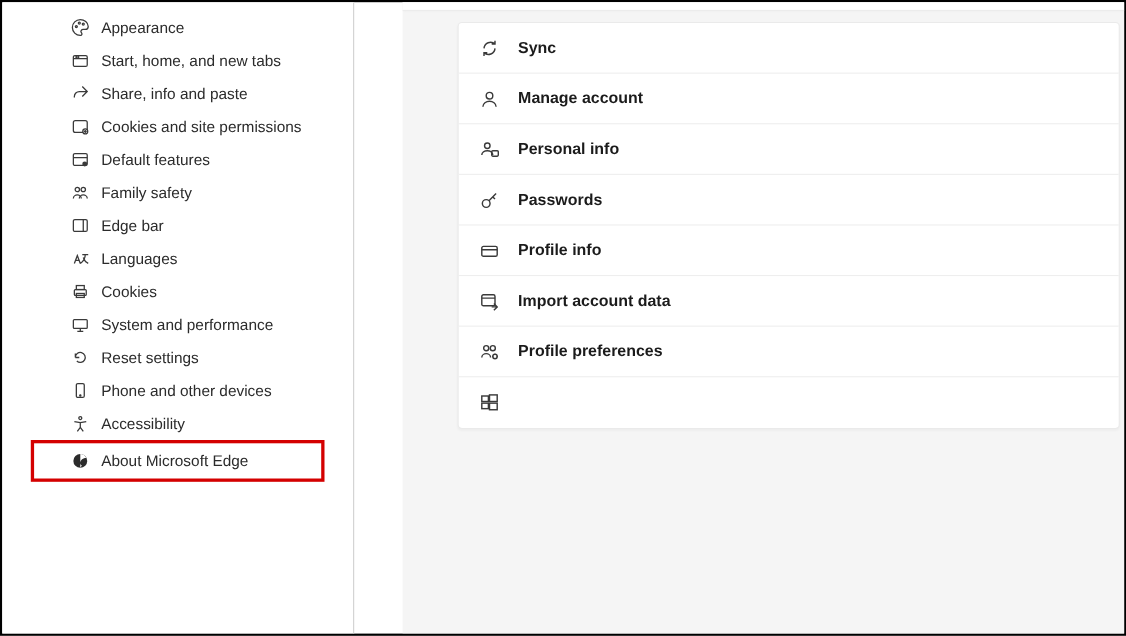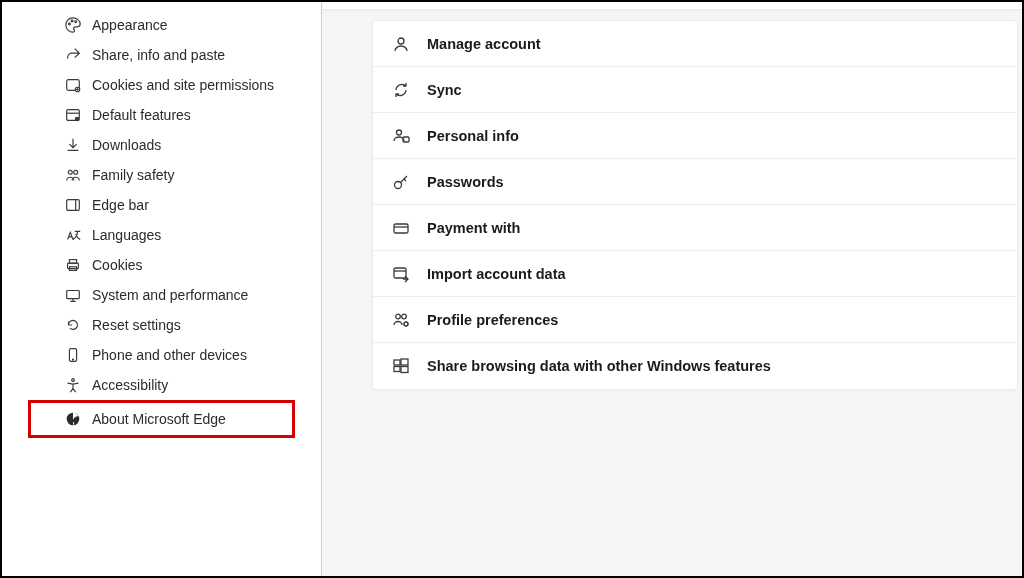--- a/index.html
+++ b/index.html
@@ -9,20 +9,21 @@
     color: #202020;
     background: #ffffff;
     width: 1024px;
     height: 578px;
     overflow: hidden;
     border: 2px solid #000;
   }
   .layout {
     display: flex;
     height: 100%;
+    gap: 44px;
   }
   .sidebar {
     width: 320px;
     border-right: 1px solid #d0d0d0;
     padding: 8px 0 0 0;
     background: #fff;
   }
   .sidebar-item {
     display: flex;
     align-items: center;
@@ -105,20 +106,31 @@
         <svg viewBox="0 0 20 20">
             <path d="M10 2a8 8 0 1 0 0 16c2 0 2-2 1-3s0-3 2-3h2a3 3 0 0 0 3-3c0-4-4-7-8-7z"></path>
             <circle cx="6" cy="9" r="1"></circle>
             <circle cx="9" cy="5.5" r="1"></circle>
             <circle cx="13" cy="6.5" r="1"></circle>
           </svg>
       </span>
       <span class="label">Appearance</span>
     </div>
 
+    <div class="sidebar-item">
+      <span class="icon">
+        <svg viewBox="0 0 20 20">
+            <rect x="3" y="5" width="14" height="11" rx="1.5"></rect>
+            <path d="M3 8h14"></path>
+            <circle cx="6" cy="6.5" r="0.5" fill="#3a3a3a"></circle>
+            <circle cx="8" cy="6.5" r="0.5" fill="#3a3a3a"></circle>
+          </svg>
+      </span>
+      <span class="label">Start, home, and new tabs</span>
+    </div>
 
     <div class="sidebar-item">
       <span class="icon">
         <svg viewBox="0 0 20 20">
             <path d="M12 3l5 5-5 5M17 8H9a5 5 0 0 0-5 5v1"></path>
           </svg>
       </span>
       <span class="label">Share, info and paste</span>
     </div>
 
@@ -137,28 +149,20 @@
       <span class="icon">
         <svg viewBox="0 0 20 20">
             <rect x="3" y="4" width="14" height="12" rx="1.5"></rect>
             <path d="M3 8h14"></path>
             <circle cx="14.5" cy="14.5" r="2.5" fill="#3a3a3a" stroke="none"></circle>
           </svg>
       </span>
       <span class="label">Default features</span>
     </div>
 
-    <div class="sidebar-item">
-      <span class="icon">
-        <svg viewBox="0 0 20 20">
-            <path d="M10 3v10M6 9l4 4 4-4M4 16h12"></path>
-          </svg>
-      </span>
-      <span class="label">Downloads</span>
-    </div>
 
     <div class="sidebar-item">
       <span class="icon">
         <svg viewBox="0 0 20 20">
             <circle cx="7" cy="7" r="2.2"></circle>
             <circle cx="13" cy="7" r="2.2"></circle>
             <path d="M3 16c0-2 2-3.5 4-3.5s4 1.5 4 3.5M9 16c0-2 2-3.5 4-3.5s4 1.5 4 3.5"></path>
           </svg>
       </span>
       <span class="label">Family safety</span>
@@ -245,34 +249,34 @@
 
   </nav>
 
   <main class="main">
     <div class="main-topbar"></div>
     <div class="panel">
 
       <div class="panel-row">
         <span class="icon">
           <svg viewBox="0 0 20 20">
+              <path d="M15 6a6 6 0 0 0-10 4M5 14a6 6 0 0 0 10-4M15 3v3h-3M5 17v-3h3"></path>
+            </svg>
+        </span>
+        <span class="label">Sync</span>
+      </div>
+
+      <div class="panel-row">
+        <span class="icon">
+          <svg viewBox="0 0 20 20">
               <circle cx="10" cy="7" r="3"></circle>
               <path d="M4 17c0-3 3-5 6-5s6 2 6 5"></path>
             </svg>
         </span>
         <span class="label">Manage account</span>
-      </div>
-
-      <div class="panel-row">
-        <span class="icon">
-          <svg viewBox="0 0 20 20">
-              <path d="M15 6a6 6 0 0 0-10 4M5 14a6 6 0 0 0 10-4M15 3v3h-3M5 17v-3h3"></path>
-            </svg>
-        </span>
-        <span class="label">Sync</span>
       </div>
 
       <div class="panel-row">
         <span class="icon">
           <svg viewBox="0 0 20 20">
               <circle cx="8" cy="6.5" r="2.5"></circle>
               <path d="M3 15c0-2.5 2.5-4 5-4s5 1.5 5 4"></path>
               <rect x="12" y="11" width="6" height="5" rx="1"></rect>
             </svg>
         </span>
@@ -289,21 +293,21 @@
         <span class="label">Passwords</span>
       </div>
 
       <div class="panel-row">
         <span class="icon">
           <svg viewBox="0 0 20 20">
               <rect x="3" y="6" width="14" height="9" rx="1.5"></rect>
               <path d="M3 9h14"></path>
             </svg>
         </span>
-        <span class="label">Payment with</span>
+        <span class="label">Profile info</span>
       </div>
 
       <div class="panel-row">
         <span class="icon">
           <svg viewBox="0 0 20 20">
               <rect x="3" y="4" width="12" height="10" rx="1.5"></rect>
               <path d="M3 7h12"></path>
               <path d="M14 12l3 3-3 3M17 15h-5"></path>
             </svg>
         </span>
@@ -325,18 +329,17 @@
 
       <div class="panel-row">
         <span class="icon">
           <svg viewBox="0 0 20 20" stroke="none" fill="#2b2b2b">
               <rect x="3" y="4" width="6" height="5"></rect>
               <rect x="10" y="3" width="7" height="6"></rect>
               <rect x="3" y="10.5" width="6" height="5"></rect>
               <rect x="10" y="10.5" width="7" height="6"></rect>
             </svg>
         </span>
-        <span class="label">Share browsing data with other Windows features</span>
       </div>
 
     </div>
   </main>
 </div>
 
 </body></html>

